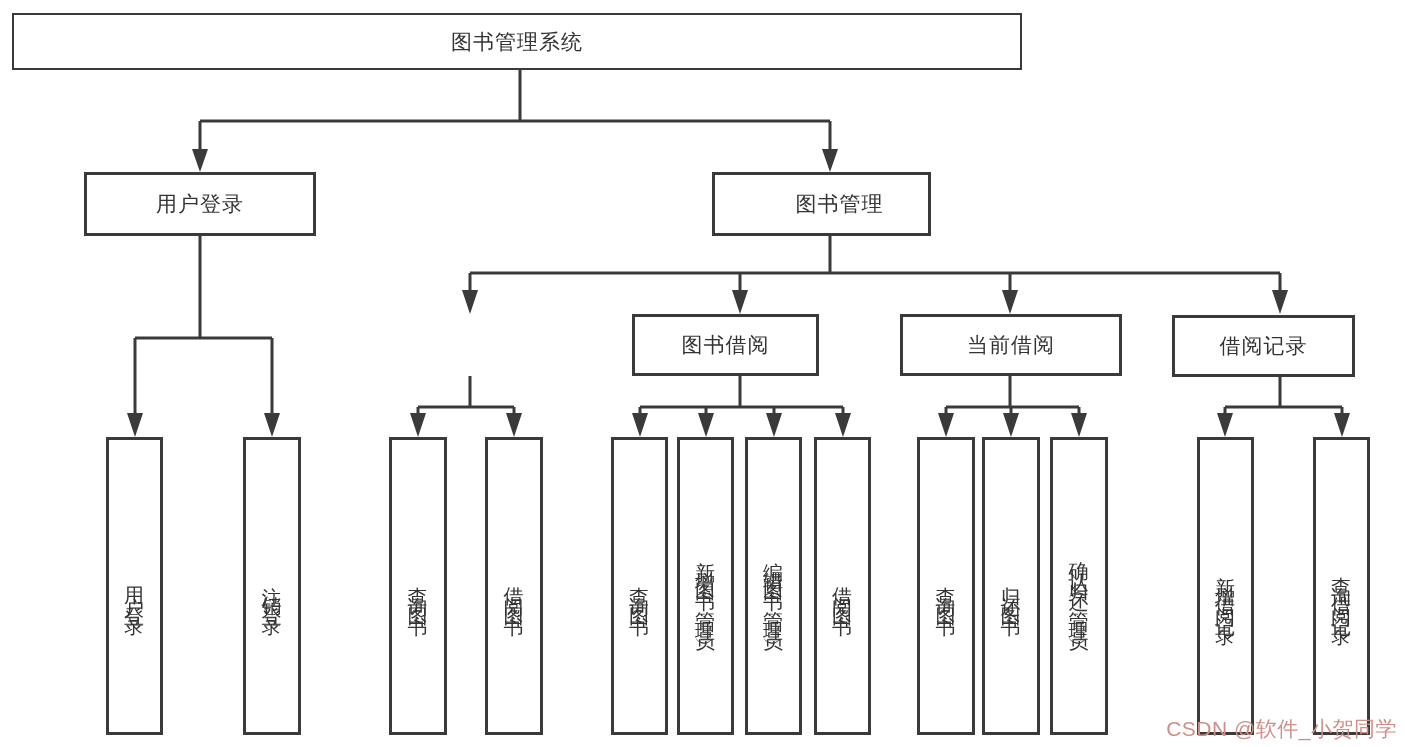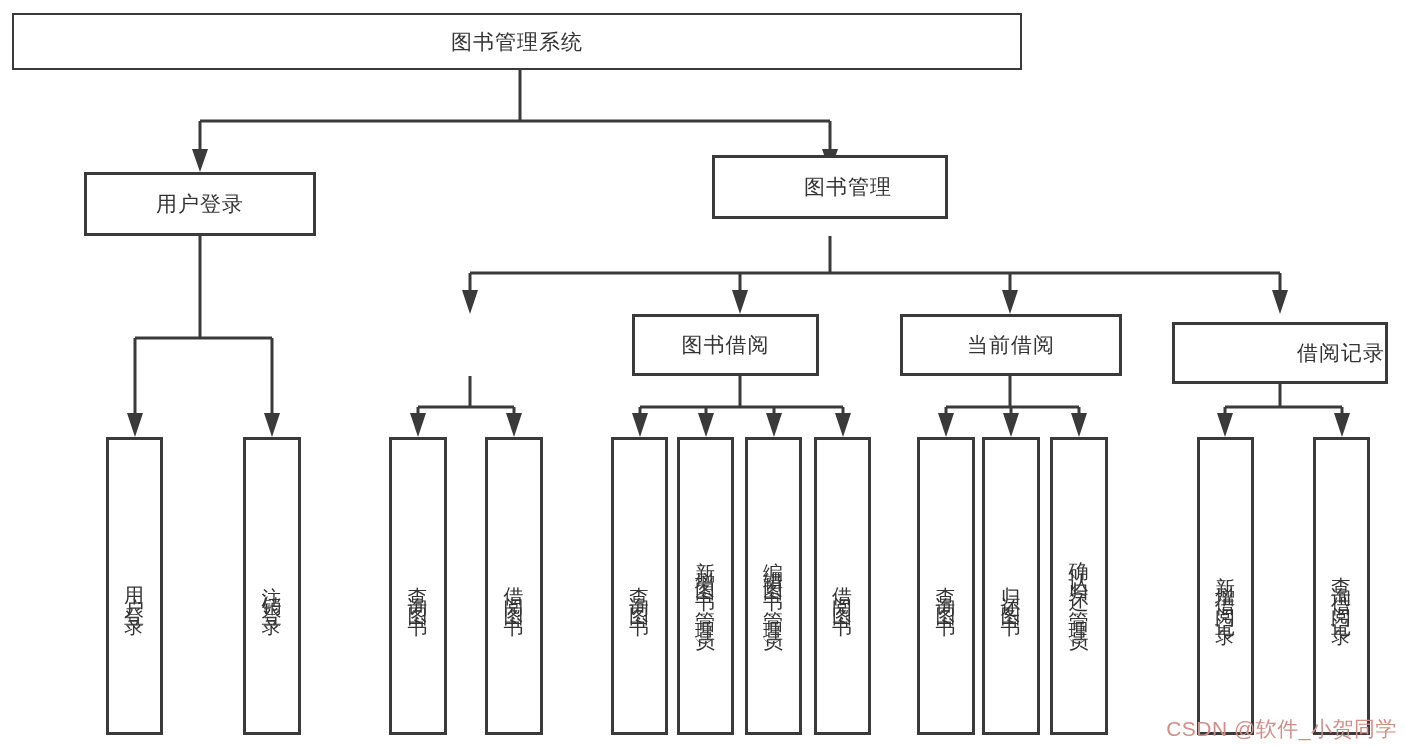--- a/index.html
+++ b/index.html
@@ -60,31 +60,31 @@
          M1217 413H1233L1225 437Z M1334 413H1350L1342 437Z"></path>
   </svg>
 
   <div class="node h root" style="left:12px;top:13px;width:1010px;height:57px;">
     <span>图书管理系统</span>
   </div>
 
   <div class="node h" style="left:84px;top:172px;width:232px;height:64px;">
     <span>用户登录</span>
   </div>
-  <div class="node h" style="left:712px;top:155px;width:236px;height:64px;padding-left:36px;">
+  <div class="node h" style="left:712px;top:172px;width:219px;height:64px;padding-left:36px;">
     <span>图书管理</span>
   </div>
 
   <div class="node h" style="left:632px;top:314px;width:187px;height:62px;">
     <span>图书借阅</span>
   </div>
   <div class="node h" style="left:900px;top:314px;width:222px;height:62px;">
     <span>当前借阅</span>
   </div>
-  <div class="node h" style="left:1172px;top:322px;width:216px;height:62px;justify-content:flex-end;">
+  <div class="node h" style="left:1172px;top:315px;width:183px;height:62px;">
     <span>借阅记录</span>
   </div>
 
   <div class="node v" style="left:106px;top:437px;width:57px;height:298px;">
     <span>用户登录</span>
   </div>
   <div class="node v" style="left:243px;top:437px;width:58px;height:298px;">
     <span>注销登录</span>
   </div>
 

